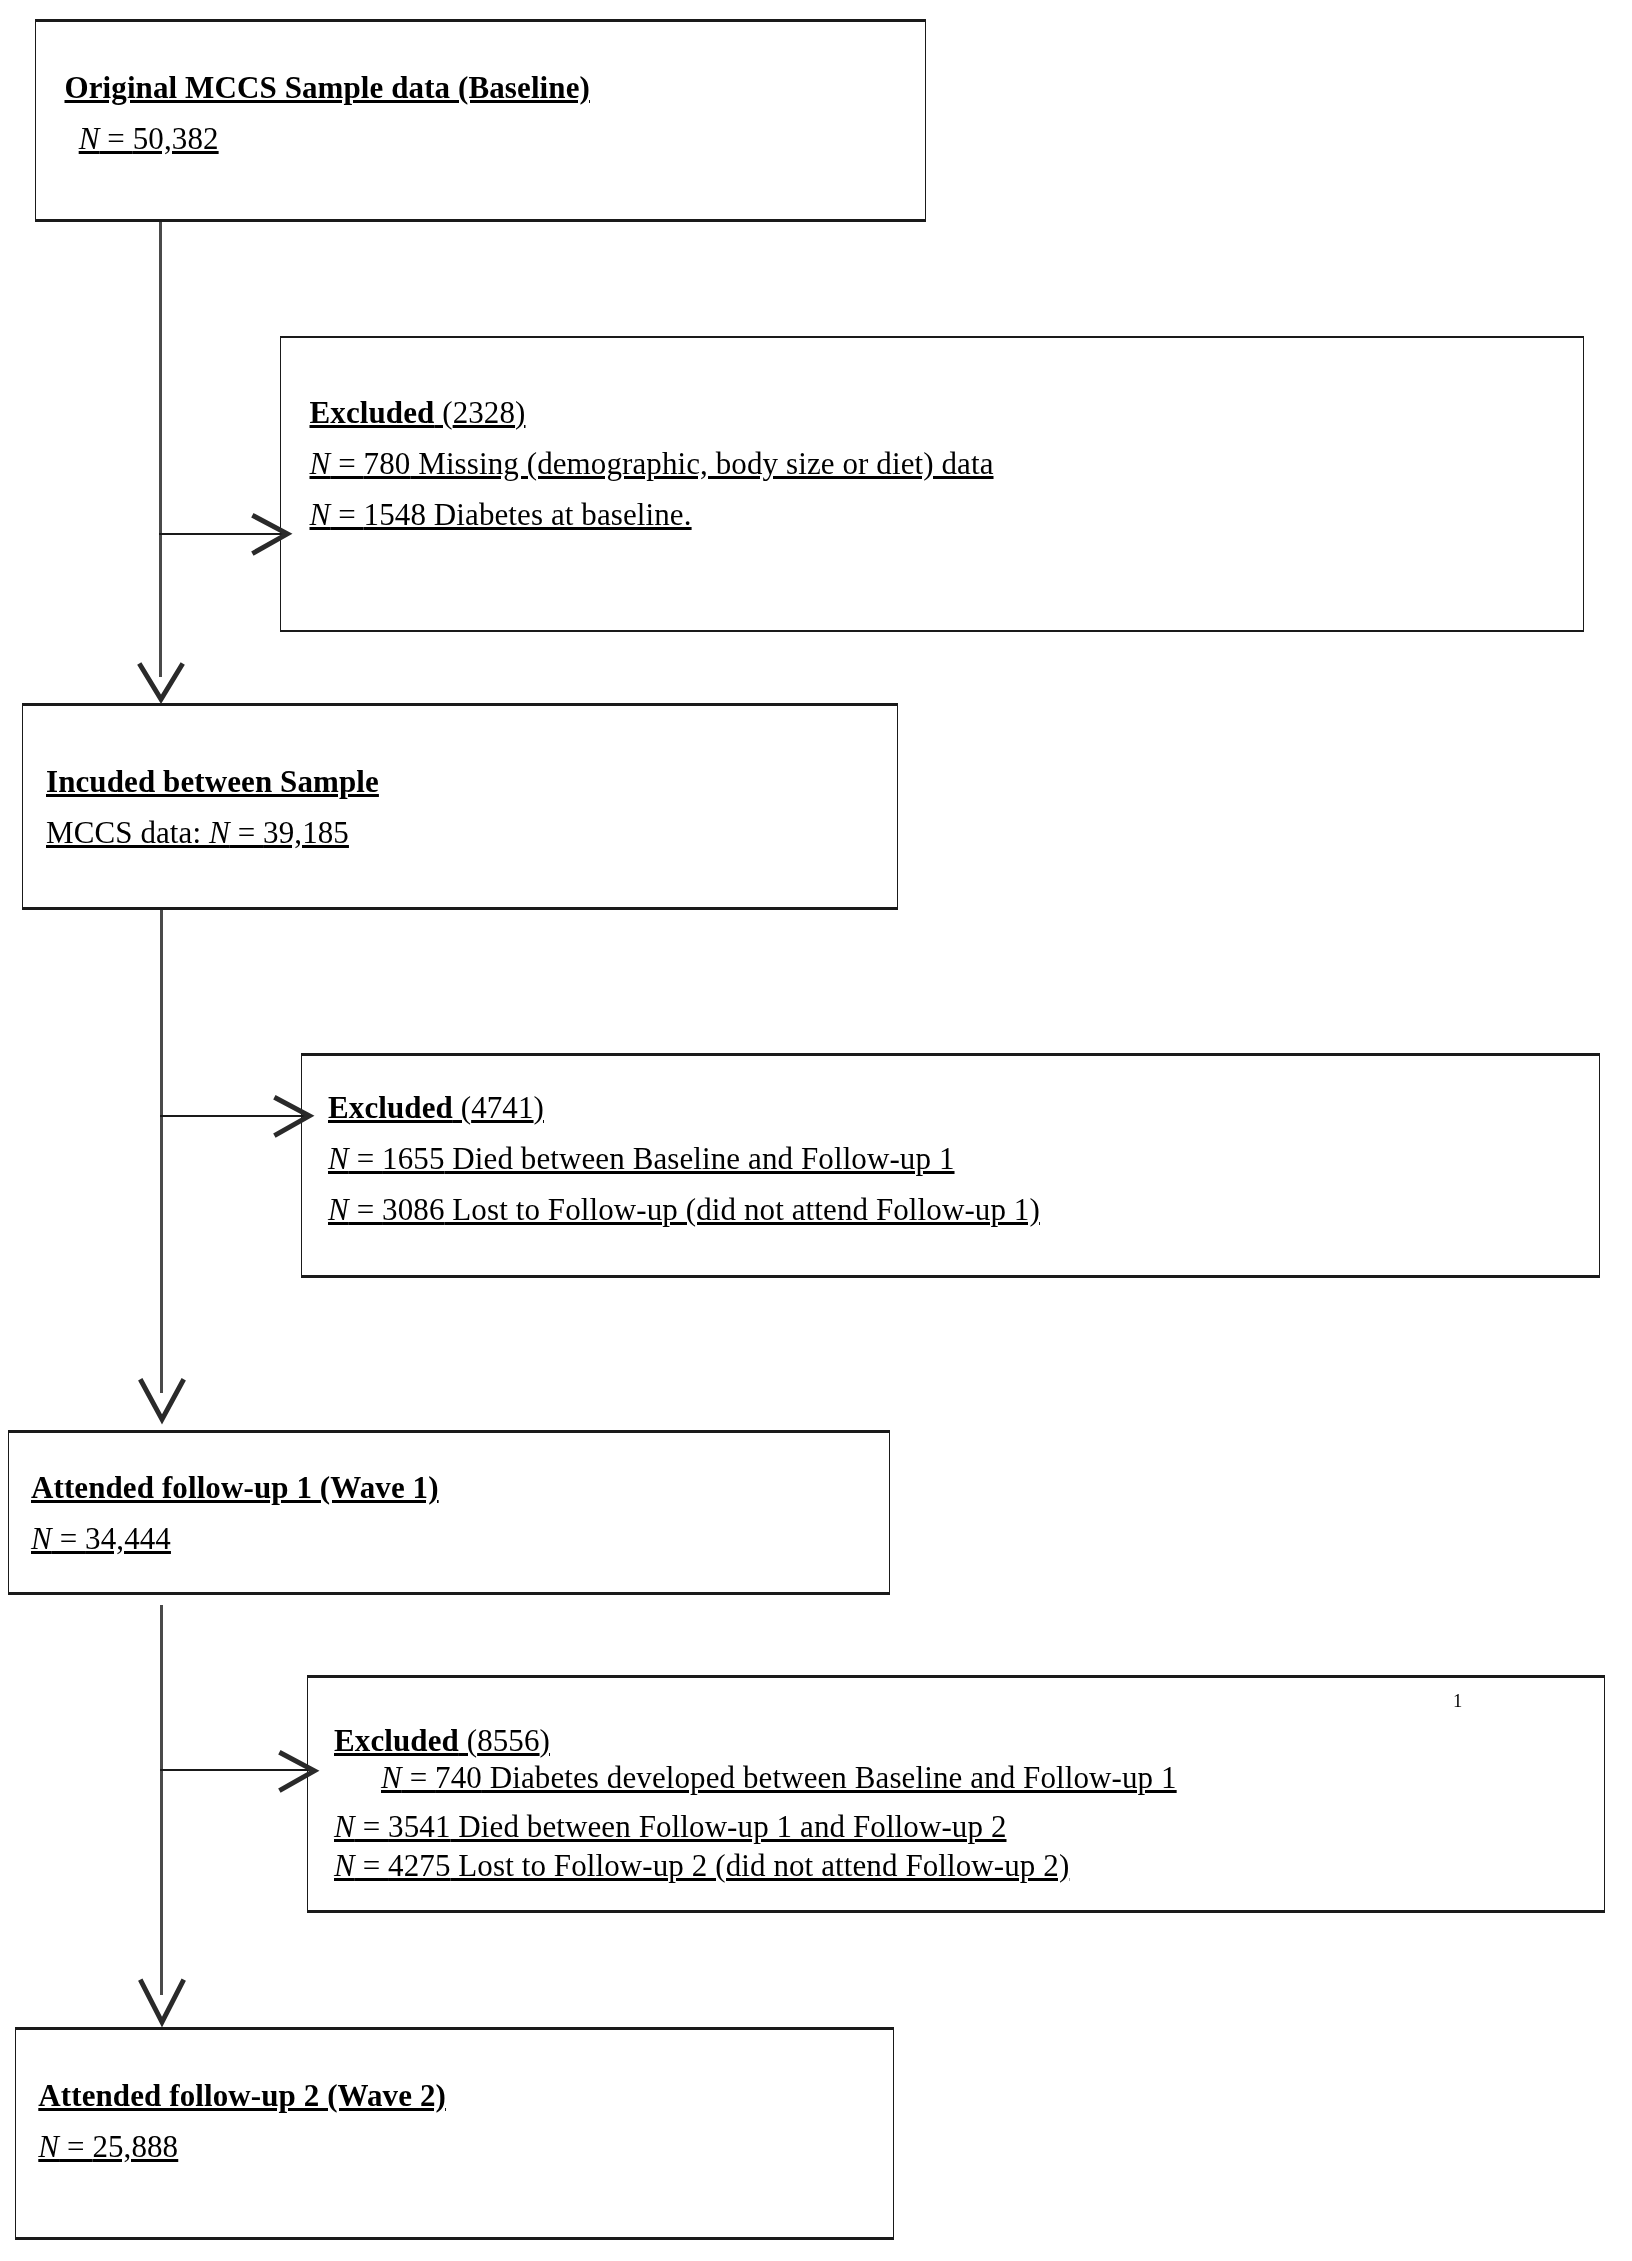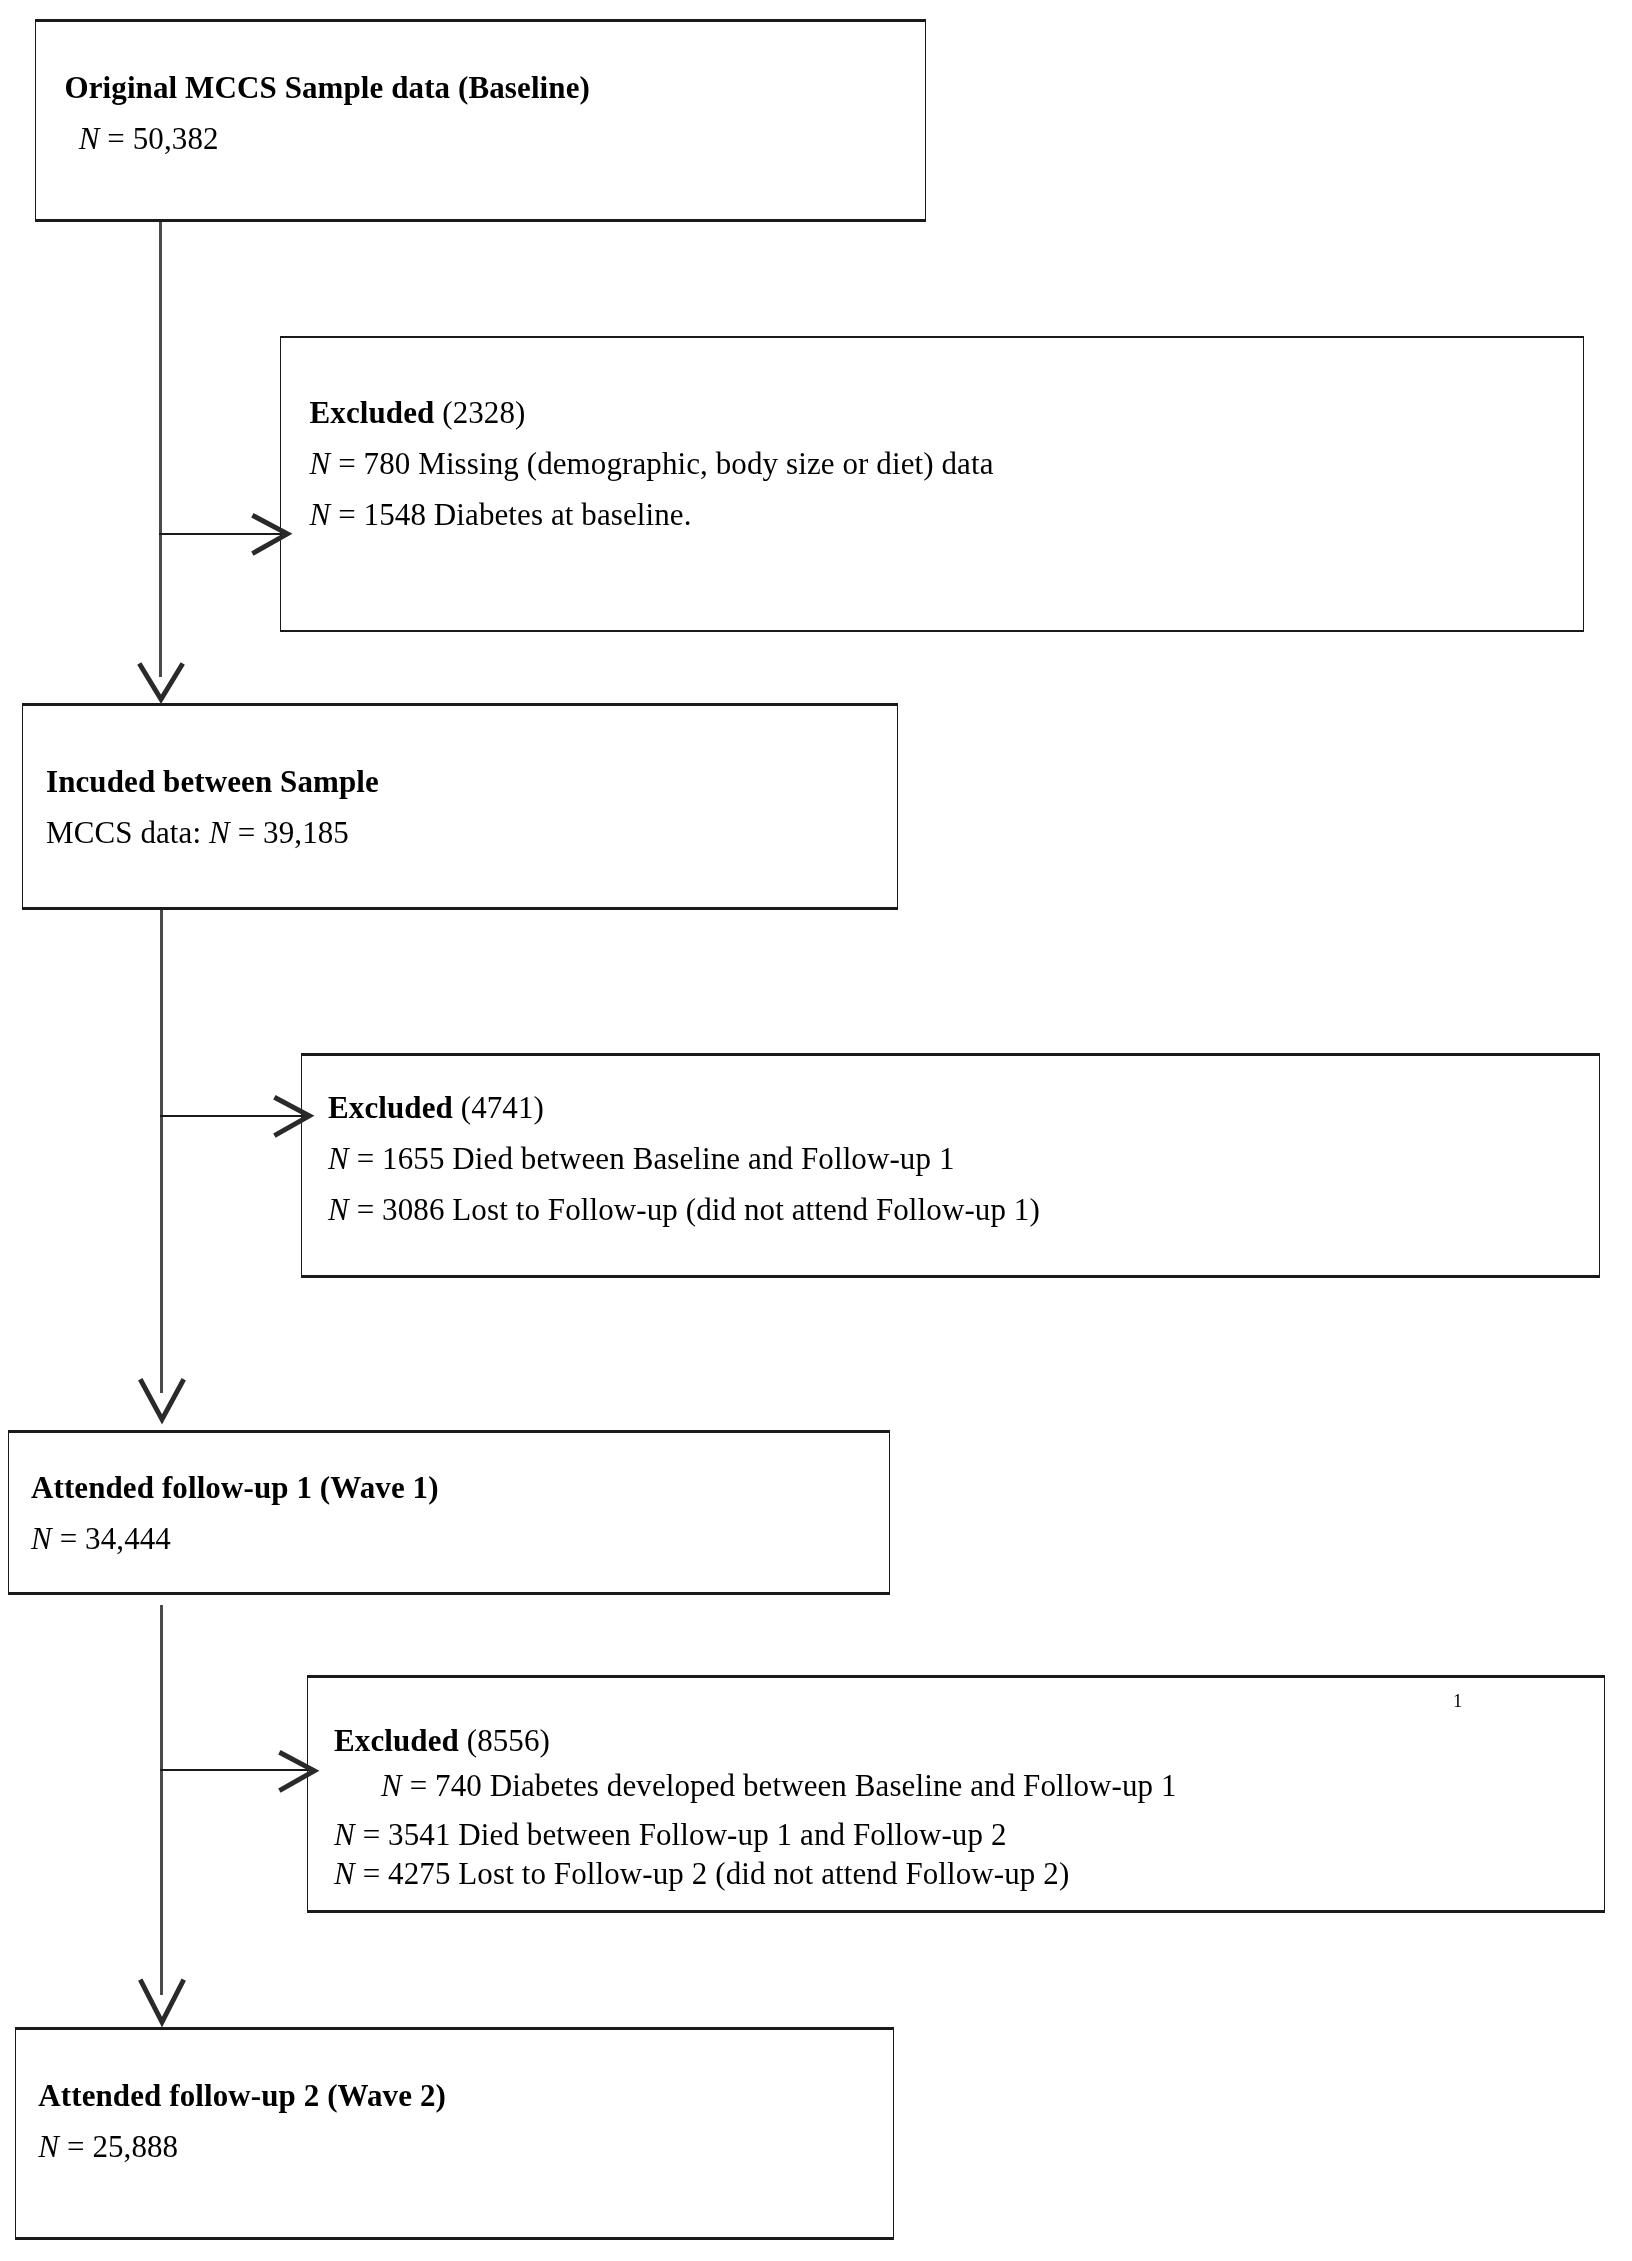--- a/index.html
+++ b/index.html
@@ -38,20 +38,21 @@
   }
 
   
   .line {
     font-size: 31px;
     line-height: 1.0;
     color: #000000;
     white-space: nowrap;
     margin-bottom: 20px;
     letter-spacing: 0.1px;
+    text-decoration: underline;
   }
   .line:last-child { margin-bottom: 0; }
   .line.bold { font-weight: bold; }
   .nvar {
     font-style: italic;
     font-family: "Liberation Serif", "DejaVu Serif", serif;
   }
   .sup {
     position: absolute;
     font-size: 18.6px;
@@ -127,21 +128,21 @@
       <div class="line bold">Attended follow-up 1 (Wave 1)</div>
       <div class="line">
         <span class="nvar">N</span> = <span>34,444</span>
       </div>
     </div>
   </div>
 
   <div class="fbox" style="left:307px; top:1675px; width:1298px; height:238px;">
     <span class="sup" style="left:1145px; top:14.2px;">1</span>
     <div class="inner" style="left:26px; top:47px;">
-      <div class="line" style="margin-bottom:14px;">
+      <div class="line" style="margin-bottom:6px;">
         <span style="font-weight:bold;">Excluded</span><span> (<span>8556</span>)</span>
       </div>
       <div class="line" style="margin-bottom:17.5px;margin-left:47px;">
         <span class="nvar">N</span> = <span>740</span> Diabetes developed between Baseline and Follow-up 1
       </div>
       <div class="line" style="margin-bottom:8px;">
         <span class="nvar">N</span> = <span>3541</span> Died between Follow-up 1 and Follow-up 2
       </div>
       <div class="line">
         <span class="nvar">N</span> = <span>4275</span> Lost to Follow-up 2 (did not attend Follow-up 2)

